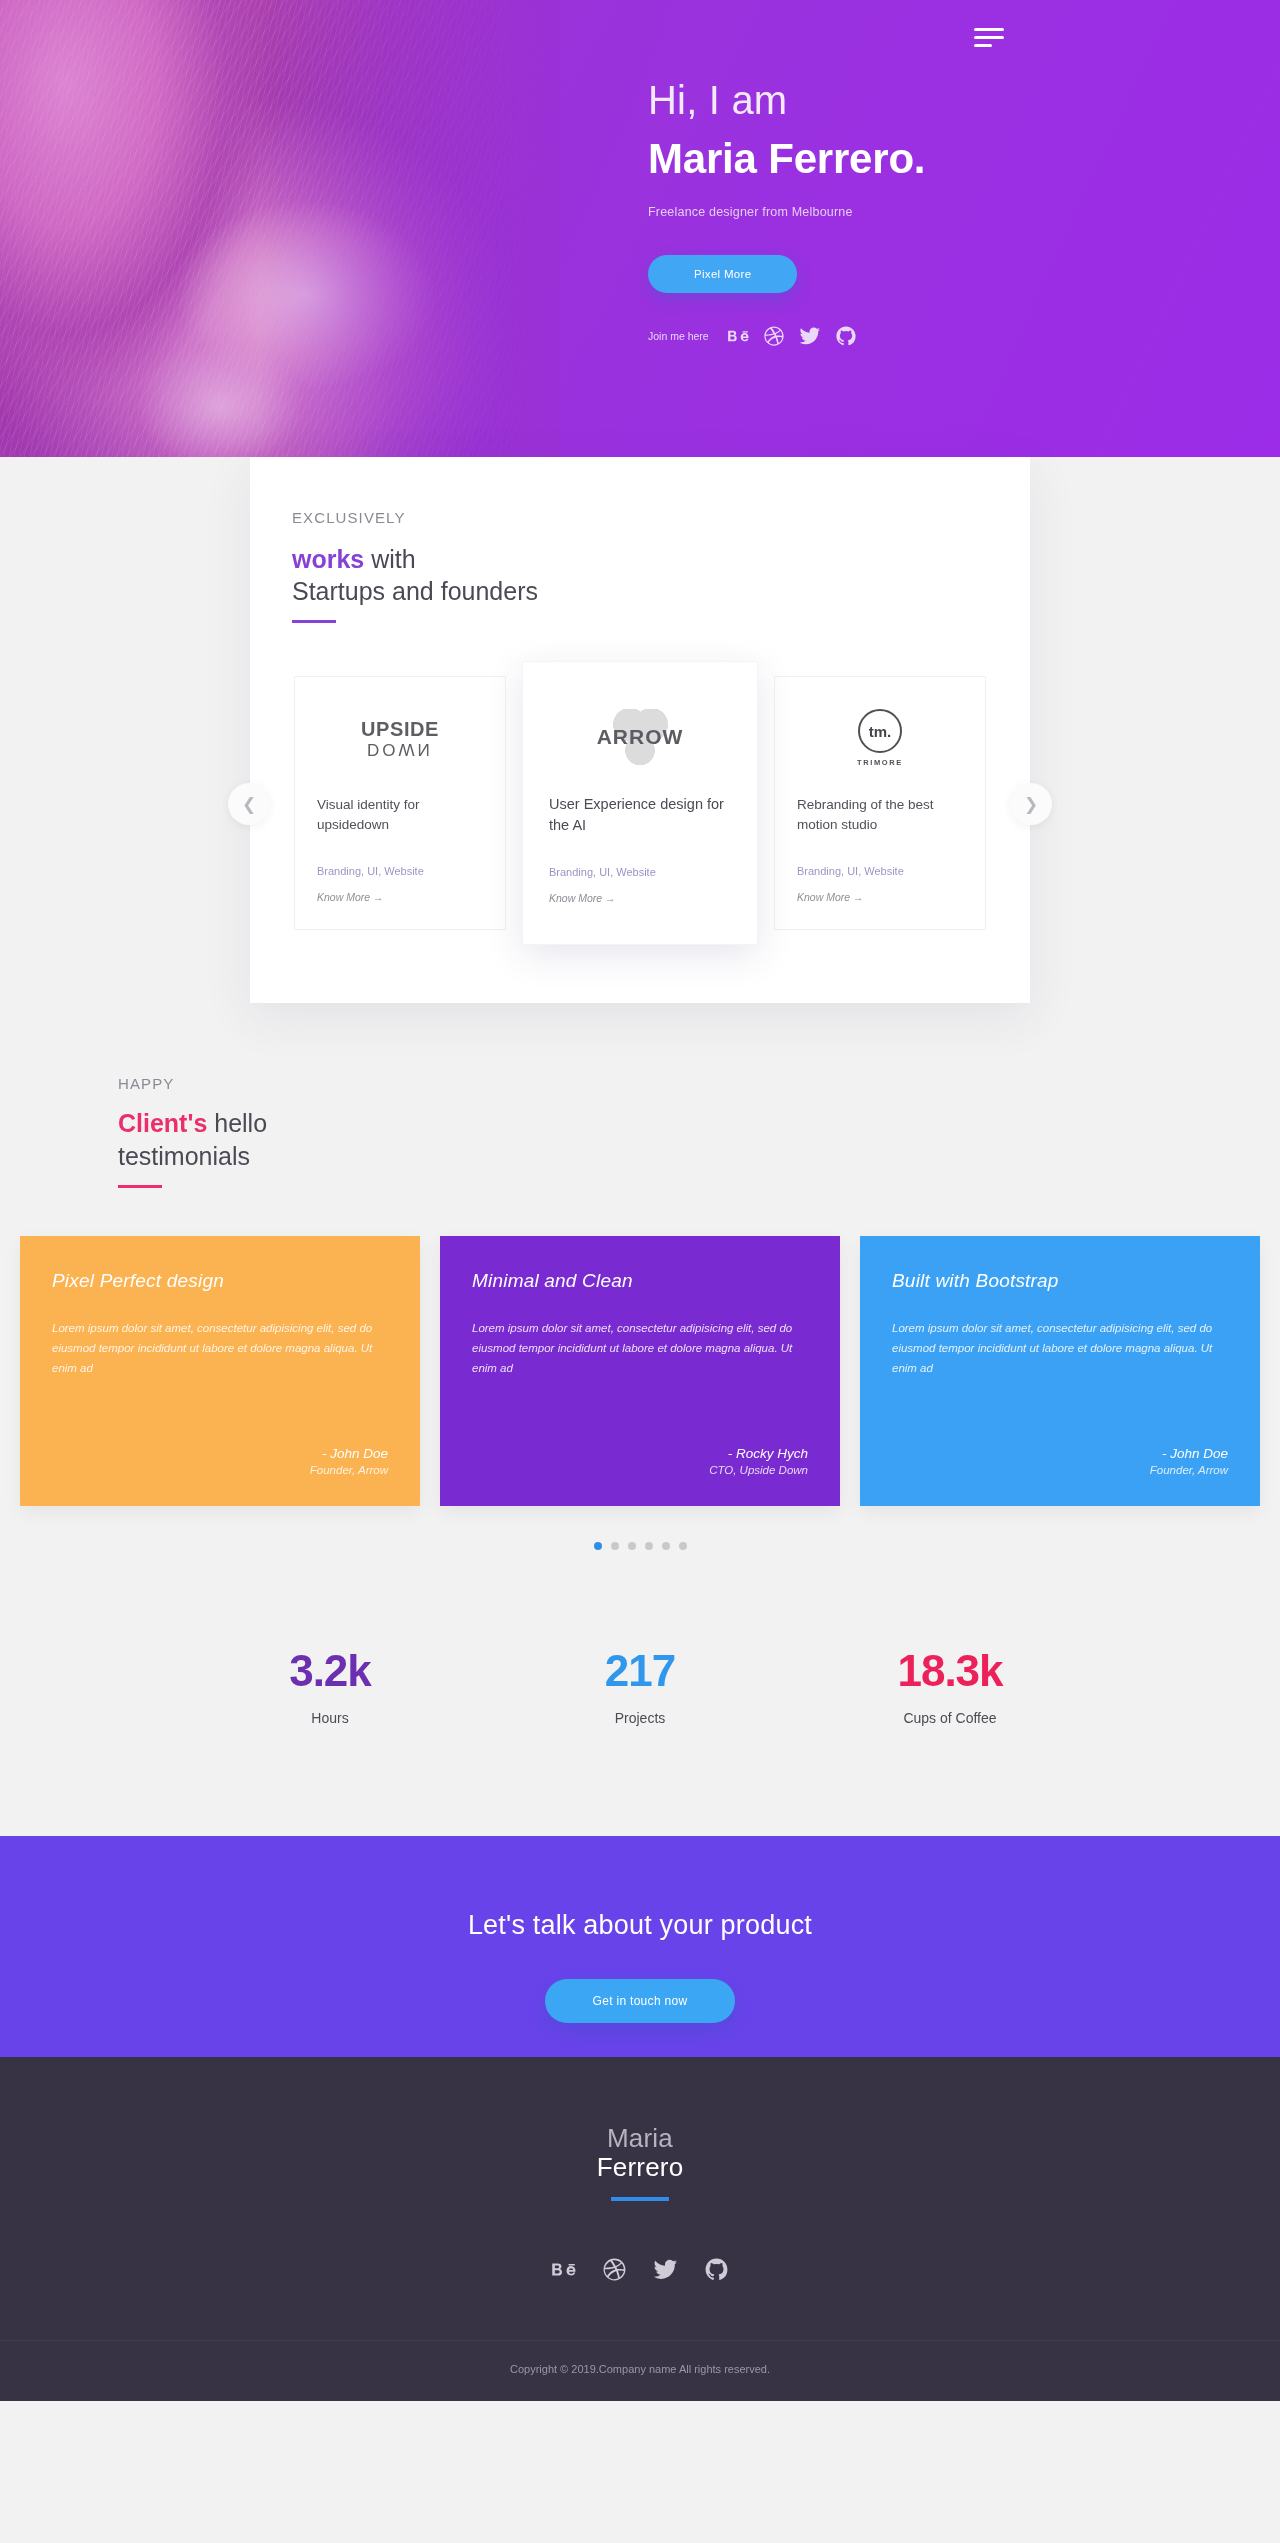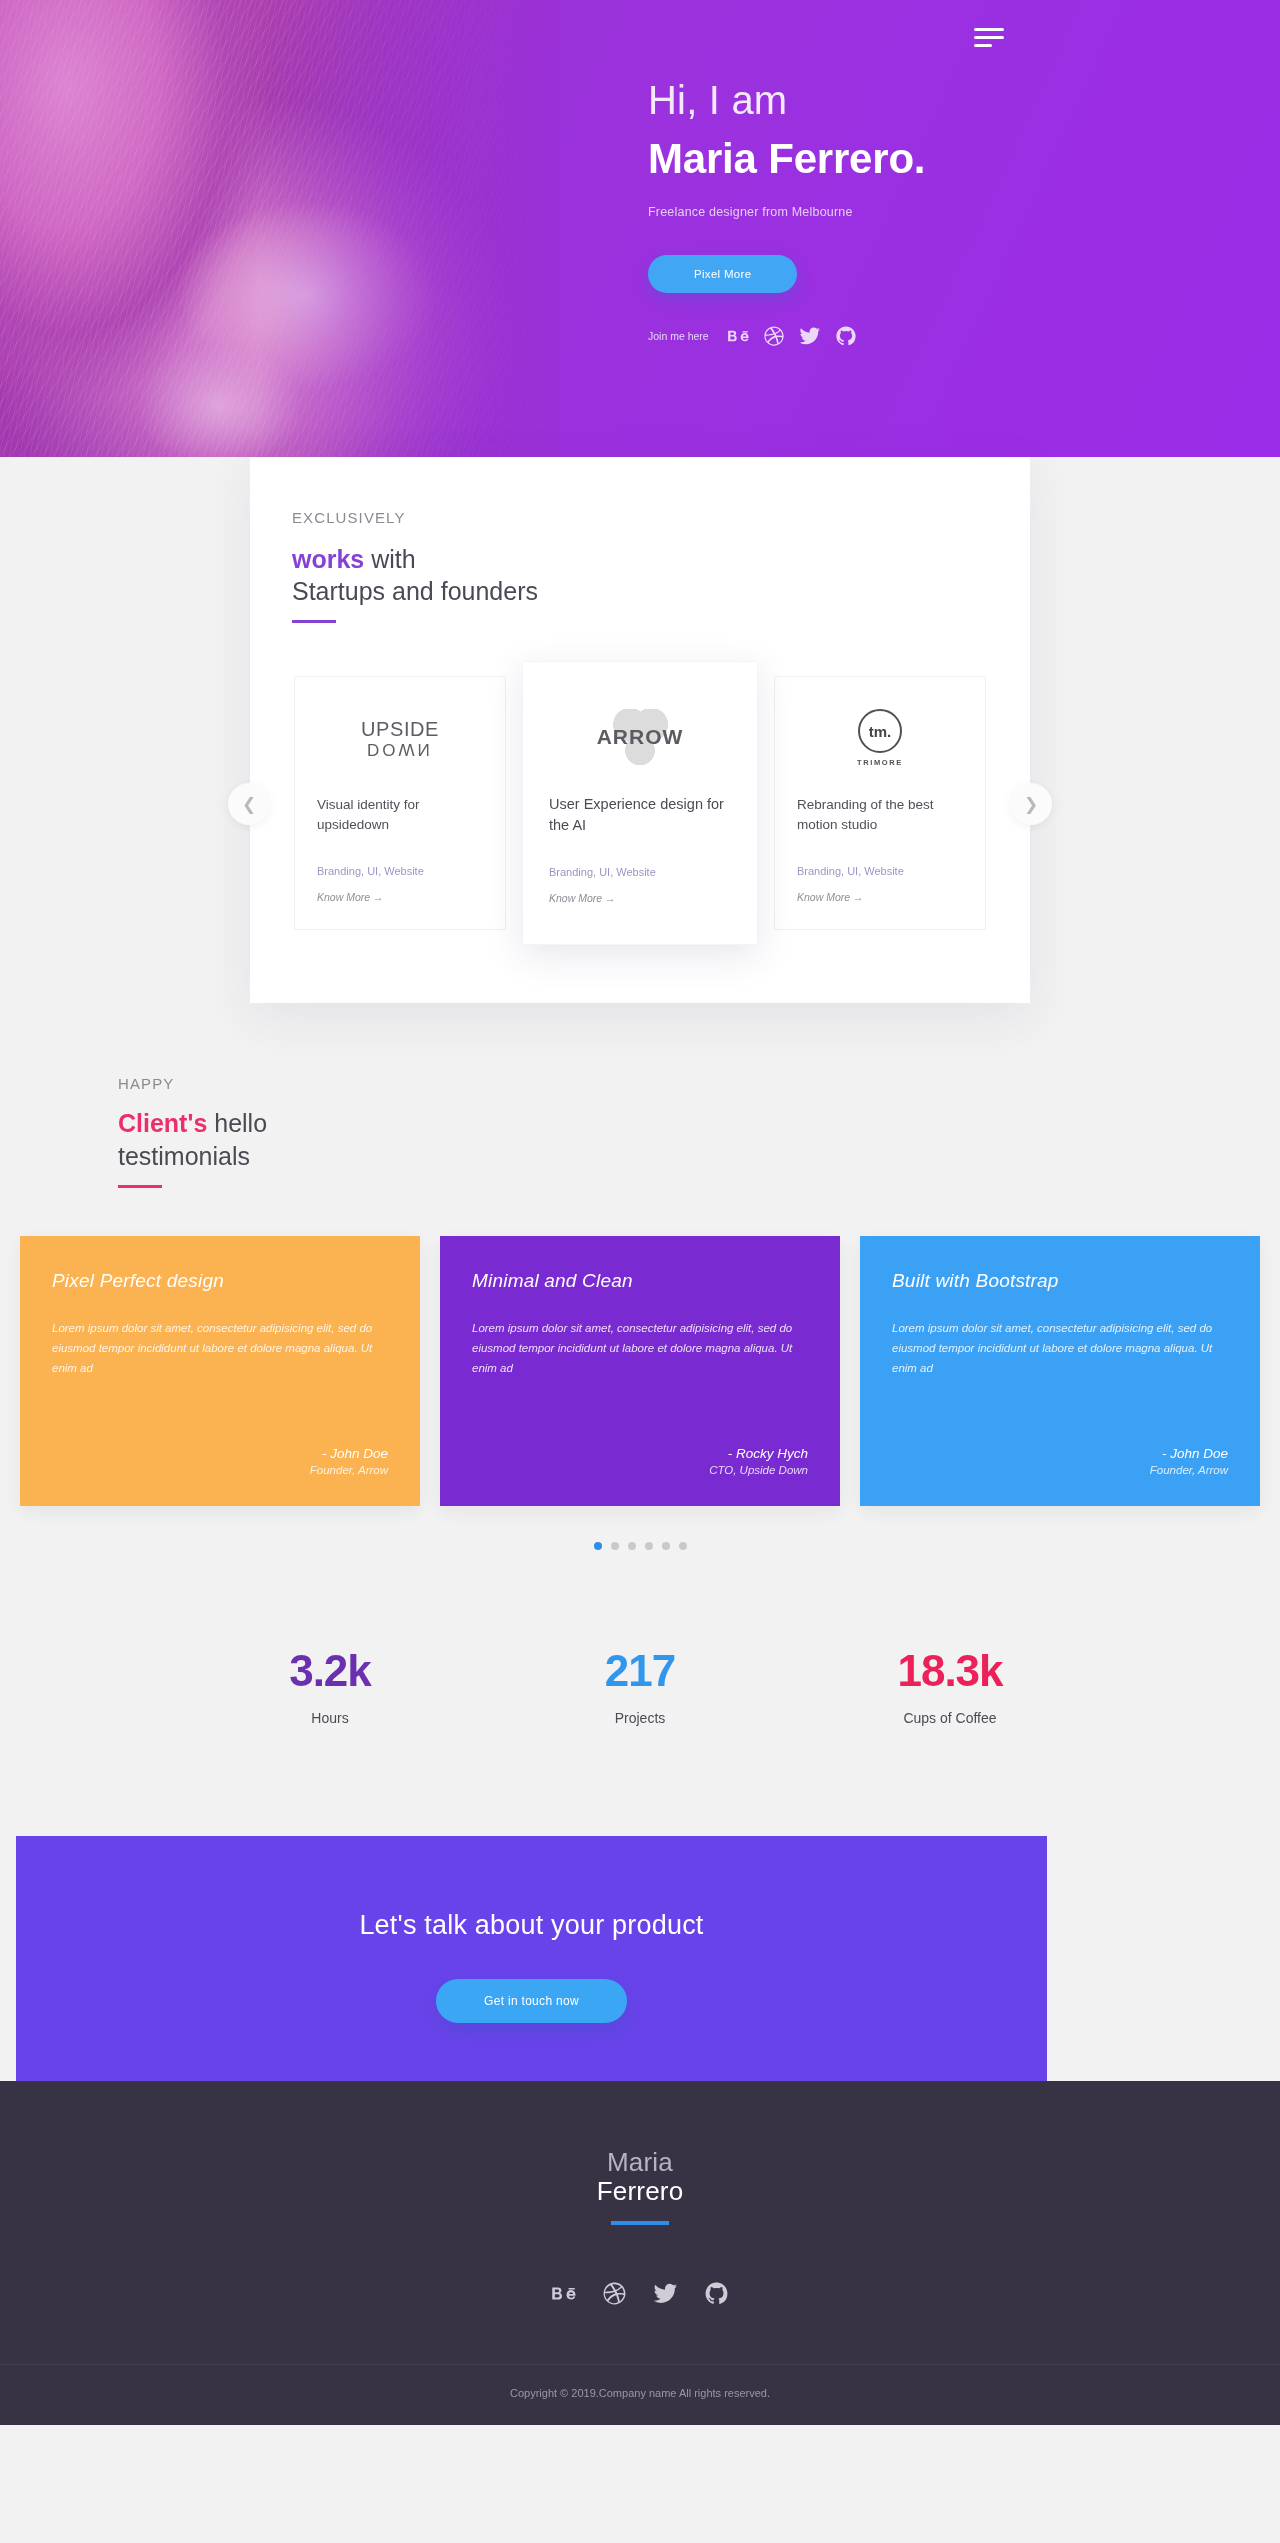--- a/index.html
+++ b/index.html
@@ -132,21 +132,21 @@
   .pcard.center {
     width: 236px; padding: 44px 26px 40px;
     box-shadow: 0 10px 34px rgba(70,55,105,.13);
     border-color: #f4f4f6; z-index: 3;
   }
   .logo-box {
     height: 62px; display: flex; align-items: center; justify-content: center;
     margin-bottom: 26px; position: relative;
   }
   .logo-upside { text-align: center; line-height: 1; }
-  .logo-upside .u1 { font-size: 20px; font-weight: 400; letter-spacing: .6px; color: #58585f; display: block; }
+  .logo-upside .u1 { font-size: 20px; font-weight: 700; letter-spacing: .6px; color: #58585f; display: block; }
   .logo-upside .u2 {
     font-size: 17px; font-weight: 400; letter-spacing: 3px; color: #58585f;
     display: block; transform: scaleY(-1); margin-top: 2px;
   }
   .logo-arrow { position: relative; display: flex; align-items: center; justify-content: center; }
   .logo-arrow .mark {
     position: absolute; width: 56px; height: 56px;
     background:
       radial-gradient(circle 17px at 32% 28%, #dcdcdd 0 98%, transparent 100%),
       radial-gradient(circle 17px at 70% 28%, #dcdcdd 0 98%, transparent 100%),
@@ -212,21 +212,21 @@
   .stats {
     width: 1280px; background: #f2f2f2; padding: 86px 0 110px;
     display: flex; justify-content: center; gap: 140px;
   }
   .stat { text-align: center; min-width: 170px; }
   .stat .num { font-size: 44px; font-weight: 700; letter-spacing: -1px; }
   .stat .lbl { font-size: 14px; color: #4b4b55; font-weight: 400; margin-top: 14px; }
 
   
   .cta {
-    width: 1031px; background: #6943ea; padding: 74px 0 58px; text-align: center; margin-left: 16px;
+    width: 1280px; background: #6943ea; padding: 74px 0 34px; text-align: center;
   }
   .cta h2 { color: #fff; font-size: 27px; font-weight: 400; letter-spacing: .2px; }
   .cta button {
     margin-top: 38px; background: #3ba7f4; color: #fff; border: none;
     font-size: 12px; padding: 15px 48px; border-radius: 30px; cursor: pointer;
     letter-spacing: .3px; box-shadow: 0 8px 20px rgba(25,90,170,.22);
   }
 
   
   .footer { width: 1280px; background: #383344; padding: 66px 0 0; text-align: center; }

